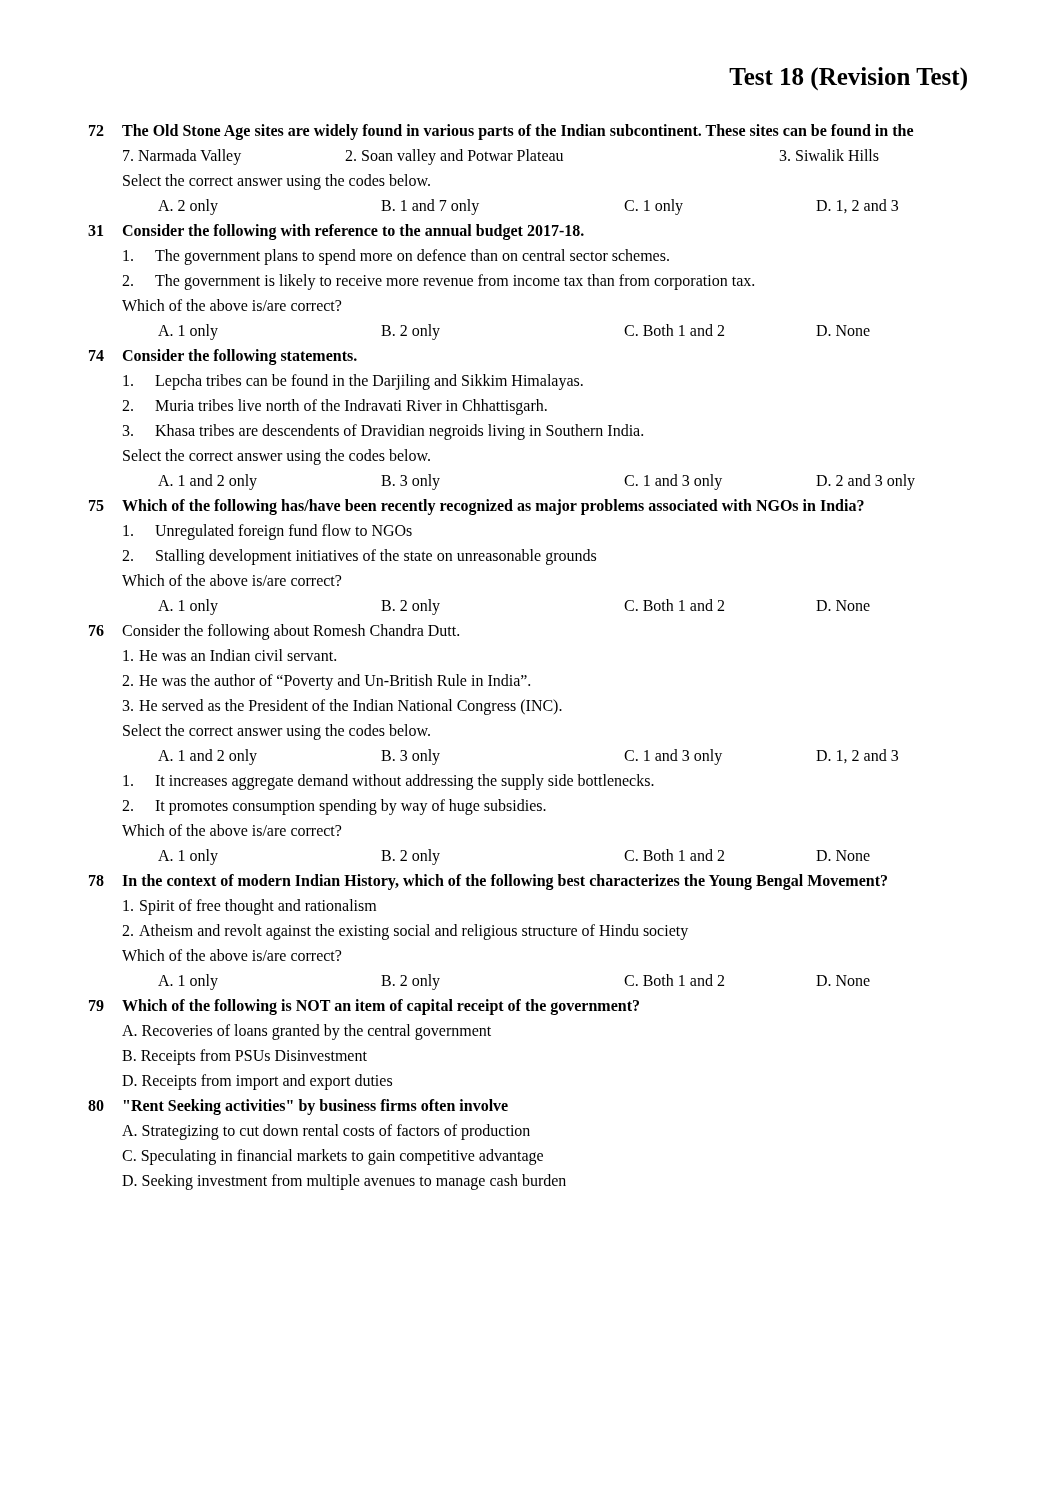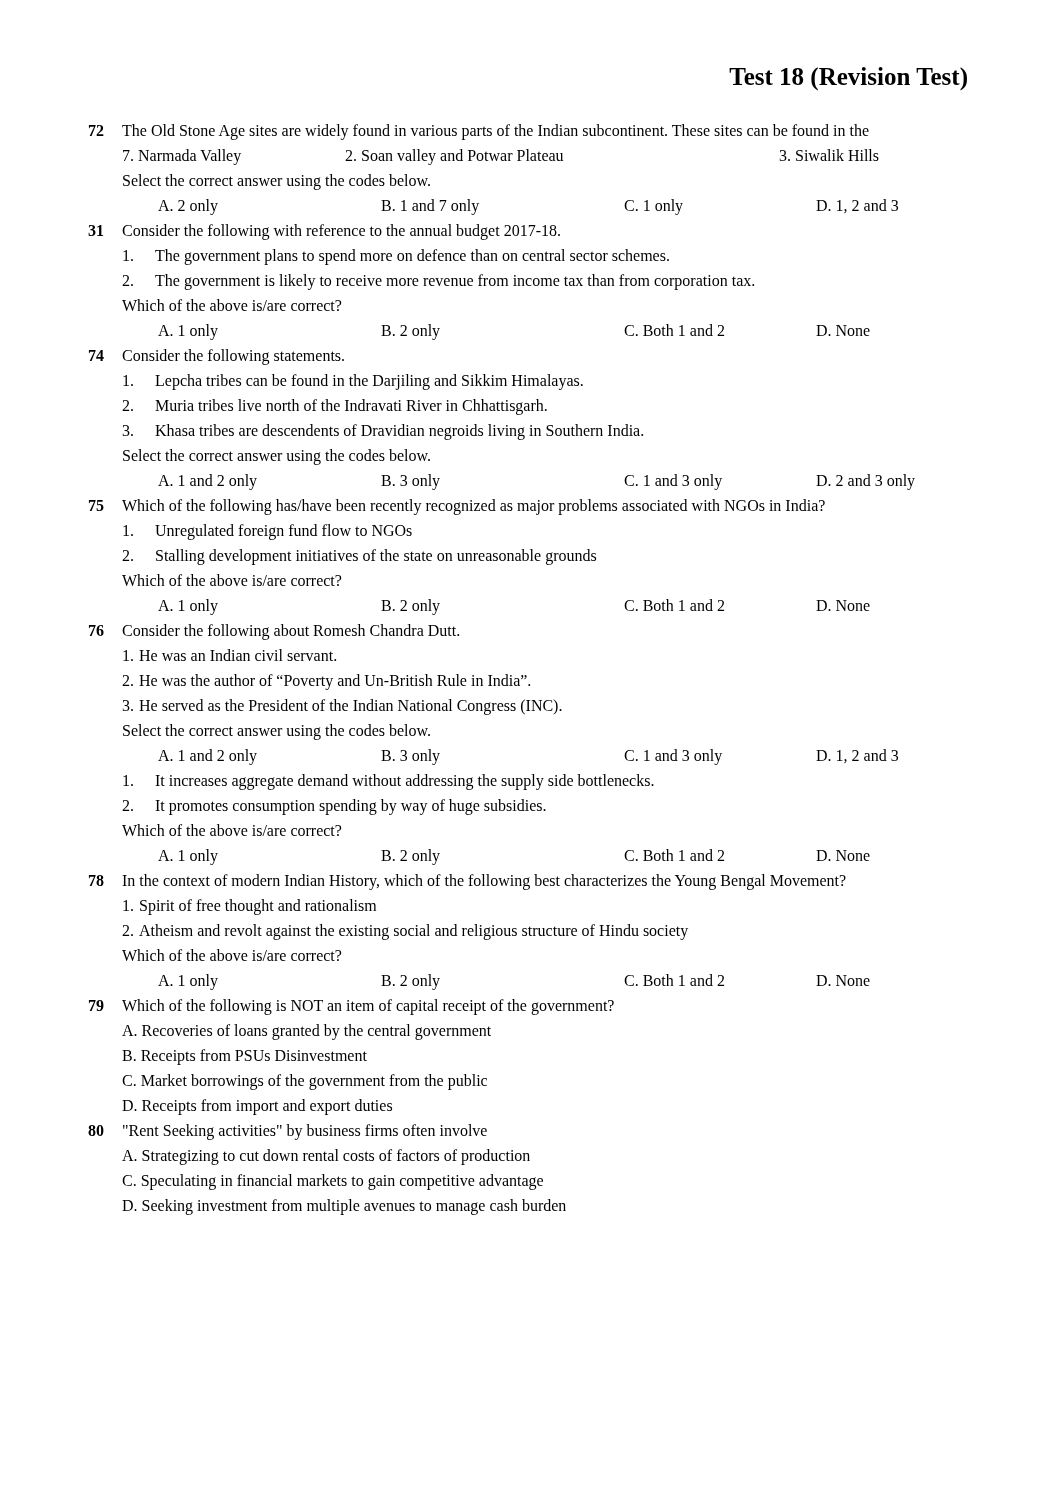--- a/index.html
+++ b/index.html
@@ -18,21 +18,21 @@
     text-align: right;
     font-size: 25px;
     line-height: 34px;
     font-weight: bold;
     margin-bottom: 24px;
   }
   .question { }
   .q-row { display: flex; }
   .q-num { width: 34px; flex-shrink: 0; font-weight: bold; }
   .q-stem { flex: 1; }
-  .q-stem.bold { font-weight: normal; text-align: justify; }
+  .q-stem.bold { font-weight: bold; text-align: justify; }
   .q-body { margin-left: 34px; }
   .inline-items { display: grid; grid-template-columns: 223px 434px 1fr; }
   .item-num { display: inline-block; }
   .item.gap .item-num { width: 33px; }
   .item.flush .item-num { margin-right: 5px; }
   .options-row { display: grid; grid-template-columns: 223px 243px 192px 1fr; margin-left: 36px; }
   .prompt { }
   .option.stacked { }
 </style>
 </head>
@@ -162,21 +162,20 @@
         </div>
       </section>
       <section class="question">
         <div class="q-row">
           <span class="q-num">79</span>
           <div class="q-stem bold">Which of the following is NOT an item of capital receipt of the government?</div>
         </div>
         <div class="q-body">
           <div class="option stacked">A. Recoveries of loans granted by the central government</div>
           <div class="option stacked">B. Receipts from PSUs Disinvestment</div>
-          <div class="option stacked">C. Market borrowings of the government from the public</div>
           <div class="option stacked">D. Receipts from import and export duties</div>
         </div>
       </section>
       <section class="question">
         <div class="q-row">
           <span class="q-num">80</span>
           <div class="q-stem bold">"Rent Seeking activities" by business firms often involve</div>
         </div>
         <div class="q-body">
           <div class="option stacked">A. Strategizing to cut down rental costs of factors of production</div>

